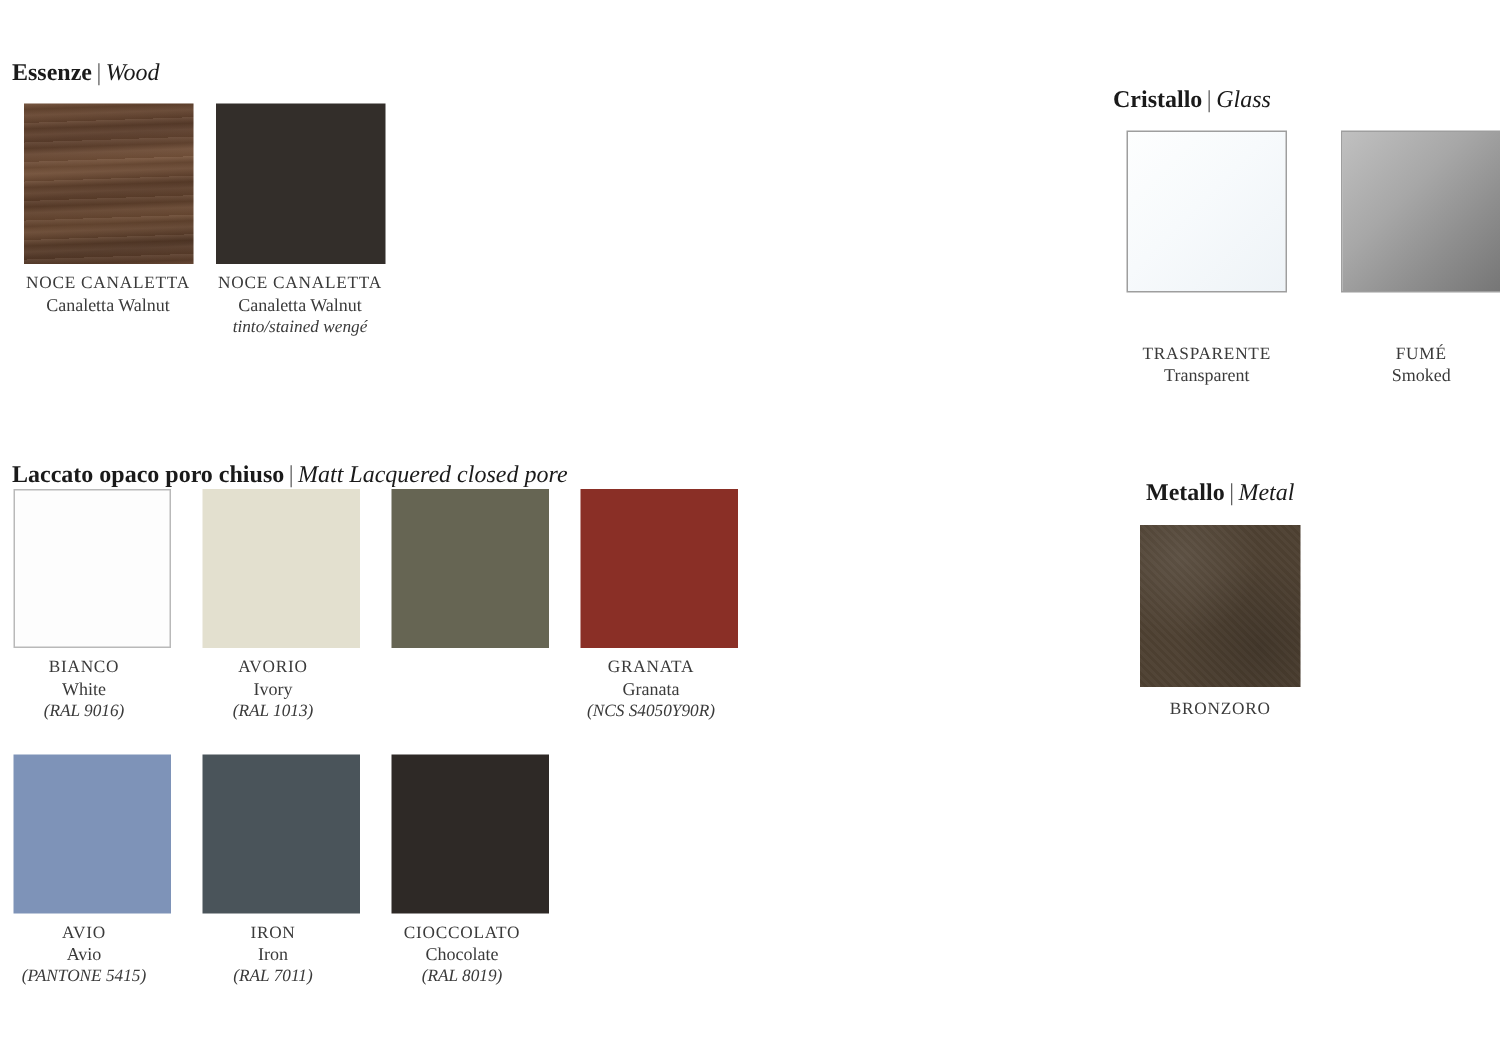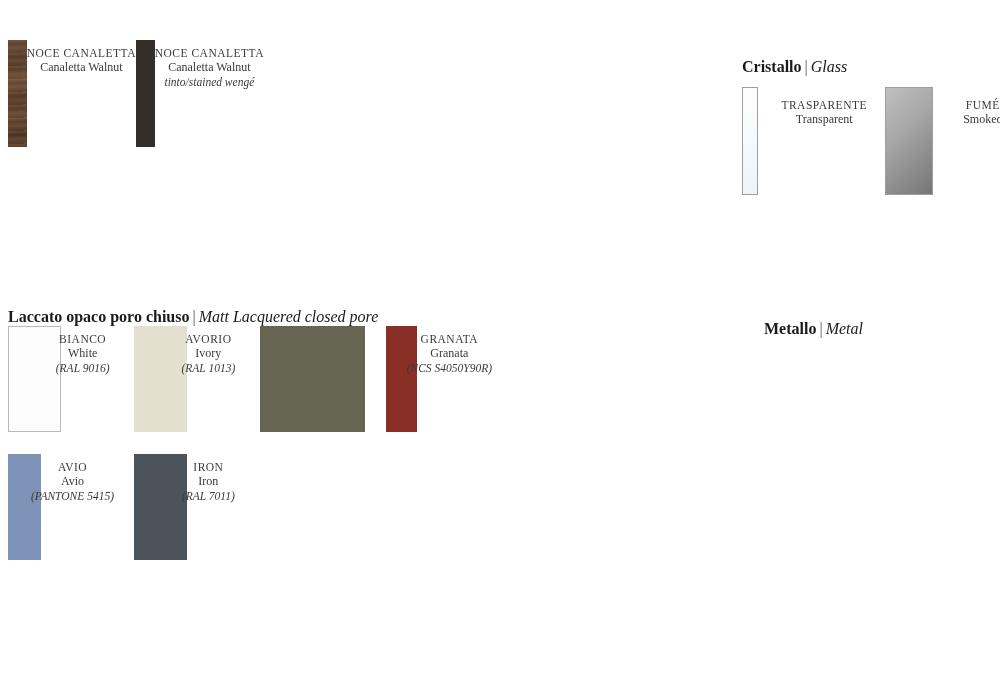--- a/index.html
+++ b/index.html
@@ -37,21 +37,22 @@
     font-weight: normal;
   }
 
   .swatch-row {
     display: flex;
     align-items: flex-start;
   }
 
   .swatch-cell {
     display: flex;
-    flex-direction: row;
+    flex-direction: column;
+    align-items: center;
   }
 
   .chip {
     width: 105px;
     height: 106px;
     box-sizing: border-box;
   }
   .chip.bordered { border: 1px solid #b9b9b9; }
 
   .labels {
@@ -132,20 +133,23 @@
       radial-gradient(circle at 25% 20%, rgba(255,255,255,0.09) 0%, rgba(255,255,255,0) 45%),
       radial-gradient(circle at 75% 75%, rgba(0,0,0,0.16) 0%, rgba(0,0,0,0) 50%),
       repeating-linear-gradient(45deg, rgba(255,255,255,0.025) 0 2px, rgba(0,0,0,0.03) 2px 4px),
       #4e4132;
   }
 </style>
 </head>
 <body>
 
 <div class="section" id="sec-wood">
+  <div class="section-title">
+    <span class="it">Essenze</span><span class="sep">|</span><span class="en">Wood</span>
+  </div>
   <div class="swatch-row">
     <div class="swatch-cell">
       <div class="chip wood-walnut"></div>
       <div class="labels">
         <div class="lbl-it">NOCE CANALETTA</div>
         <div class="lbl-en">Canaletta Walnut</div>
 
       </div>
     </div>
     <div class="swatch-cell">
@@ -228,20 +232,37 @@
       </div>
     </div>
     <div class="swatch-cell">
       <div class="chip" style="background:#4a545a"></div>
       <div class="labels">
         <div class="lbl-it">IRON</div>
         <div class="lbl-en">Iron</div>
         <div class="lbl-code">(RAL 7011)</div>
       </div>
     </div>
+    <div class="swatch-cell">
+      <div class="chip" style="background:#2e2926"></div>
+      <div class="labels">
+        <div class="lbl-it">CIOCCOLATO</div>
+        <div class="lbl-en">Chocolate</div>
+        <div class="lbl-code">(RAL 8019)</div>
+      </div>
+    </div>
   </div>
 </div>
 
 <div class="section" id="sec-metal">
   <div class="section-title">
     <span class="it">Metallo</span><span class="sep">|</span><span class="en">Metal</span>
   </div>
+  <div class="swatch-row">
+    <div class="swatch-cell">
+      <div class="chip metal-bronzoro"></div>
+      <div class="labels">
+        <div class="lbl-it">BRONZORO</div>
+
+      </div>
+    </div>
+  </div>
 </div>
 
 </body></html>

